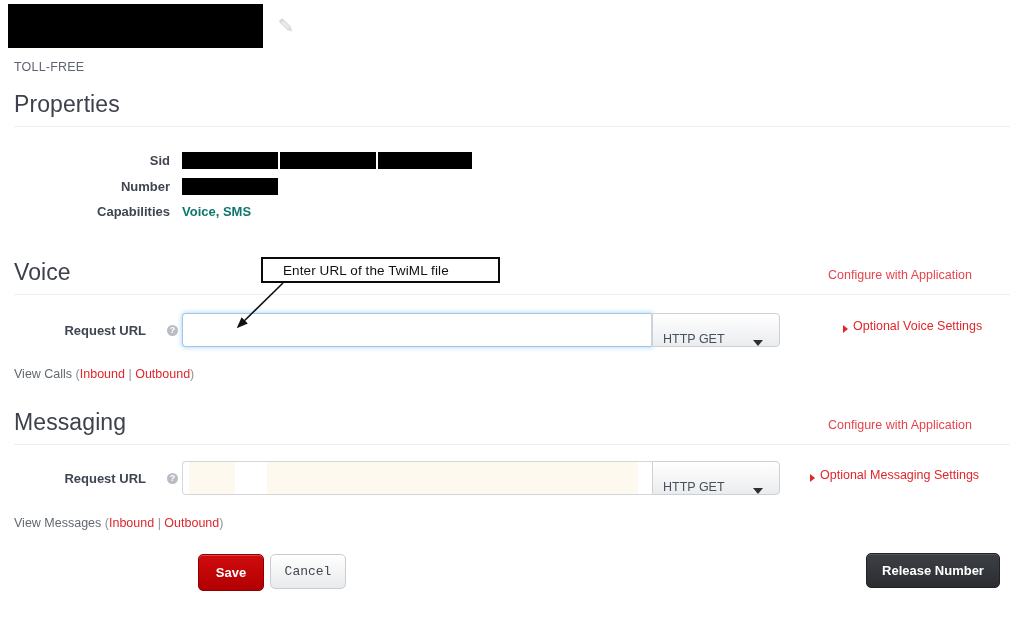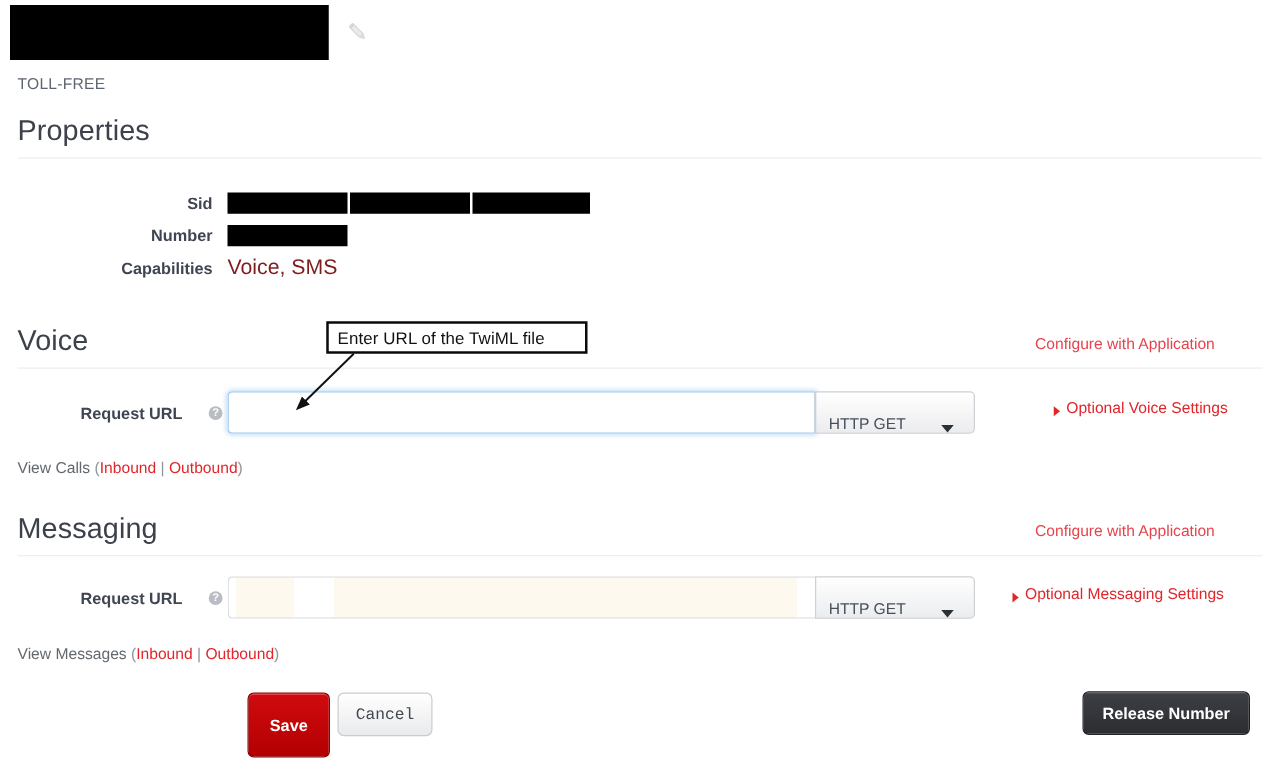--- a/index.html
+++ b/index.html
@@ -75,22 +75,23 @@
   .prop-label {
     width: 182px;
     text-align: right;
     padding-right: 12px;
     font-size: 13px;
     font-weight: bold;
     color: #3f4551;
     box-sizing: border-box;
   }
   .prop-value {
-    font-size: 17px;
-    color: #7f1d1d;
+    font-size: 13px;
+    color: #0f766e;
+    font-weight: bold;
   }
   .sid-seg { height: 17px; margin-right: 2px; }
 
   
   .form-row {
     position: absolute;
     display: flex;
     align-items: center;
   }
   .field-label {
@@ -222,21 +223,21 @@
     font-size: 13px;
     font-weight: bold;
     display: flex;
     align-items: center;
     justify-content: center;
     cursor: pointer;
     font-family: "Liberation Sans", sans-serif;
   }
   .btn-save {
     left: 198px; top: 554px;
-    width: 66px; height: 52px;
+    width: 66px; height: 37px;
     background: linear-gradient(#d00b0e, #b20002);
     border: 1px solid #8d0002;
     color: #ffffff;
     box-shadow: inset 0 1px 0 rgba(255,255,255,.25);
   }
   .btn-cancel {
     left: 270px; top: 554px;
     width: 76px; height: 35px;
     background: linear-gradient(#ffffff, #e9eaec);
     border: 1px solid #c9ccd0;
@@ -250,29 +251,29 @@
     background: linear-gradient(#3c3f44, #2b2d31);
     border: 1px solid #202225;
     color: #ffffff;
     box-shadow: inset 0 1px 0 rgba(255,255,255,.12);
   }
 
   
   .callout-box {
     position: absolute;
     left: 261px; top: 257px;
-    width: 209px; height: 26px;
+    width: 239px; height: 26px;
     box-sizing: border-box;
     border: 2px solid #0a0a0a;
     background: #ffffff;
     font-size: 13.5px;
     color: #111111;
     display: flex;
     align-items: center;
-    padding-left: 7px;
+    padding-left: 20px;
     letter-spacing: .1px;
   }
   .callout-arrow {
     position: absolute;
     left: 215px; top: 275px;
     width: 80px; height: 60px;
     pointer-events: none;
   }
 </style>
 </head>

